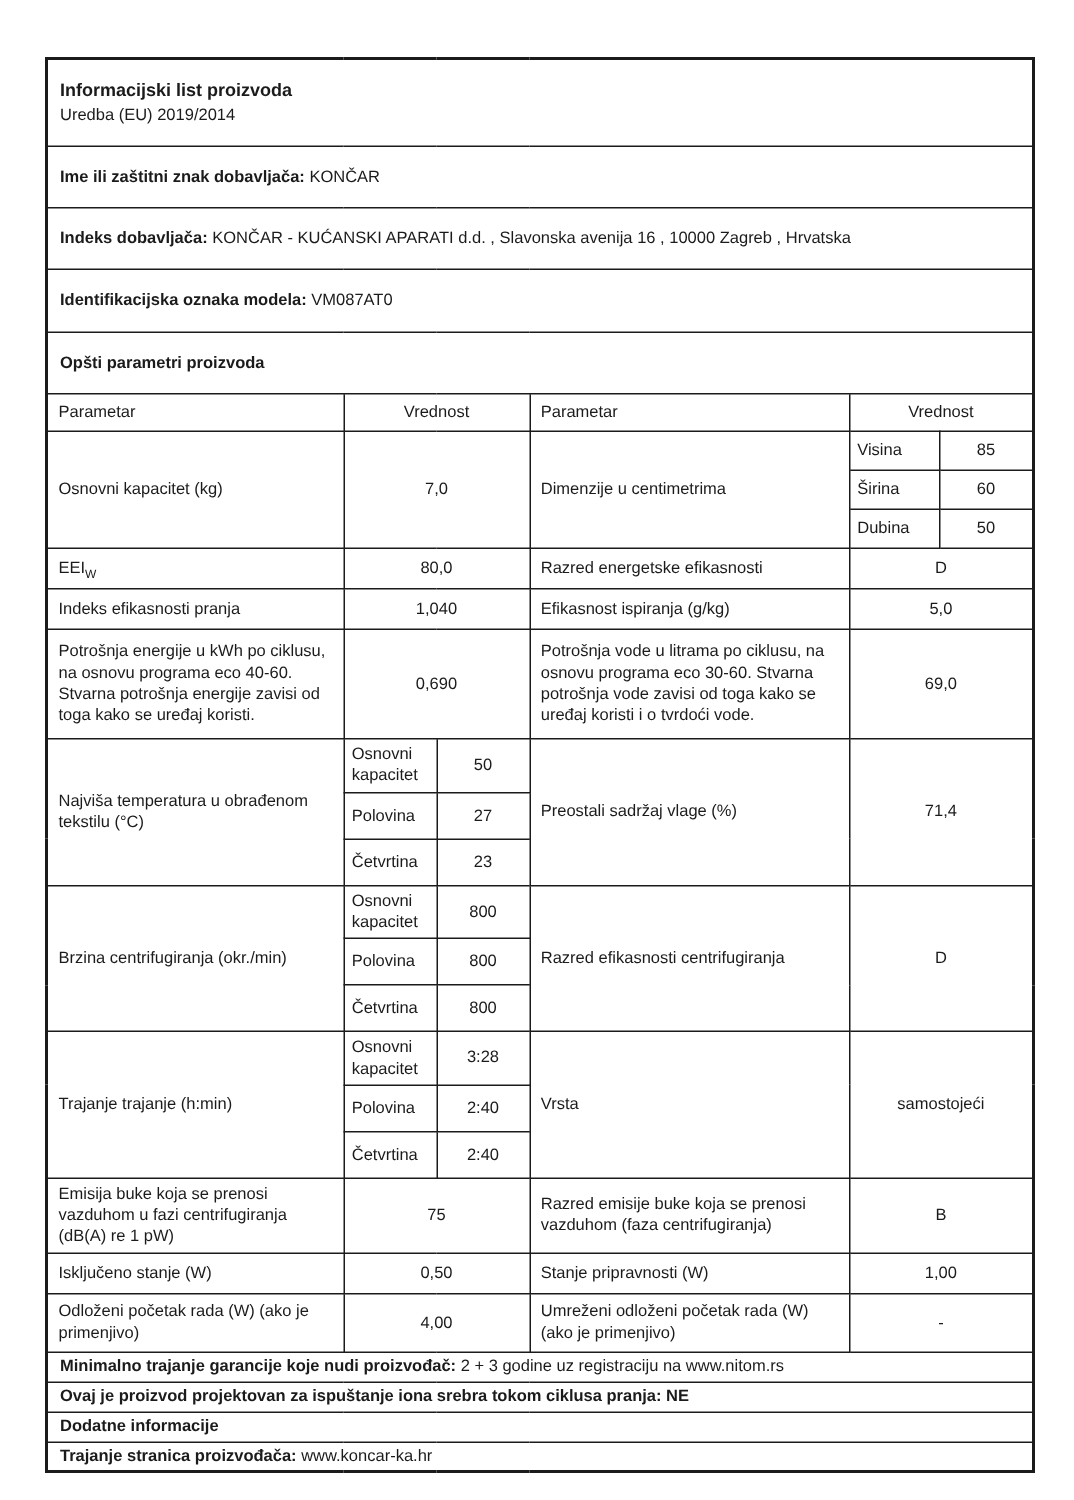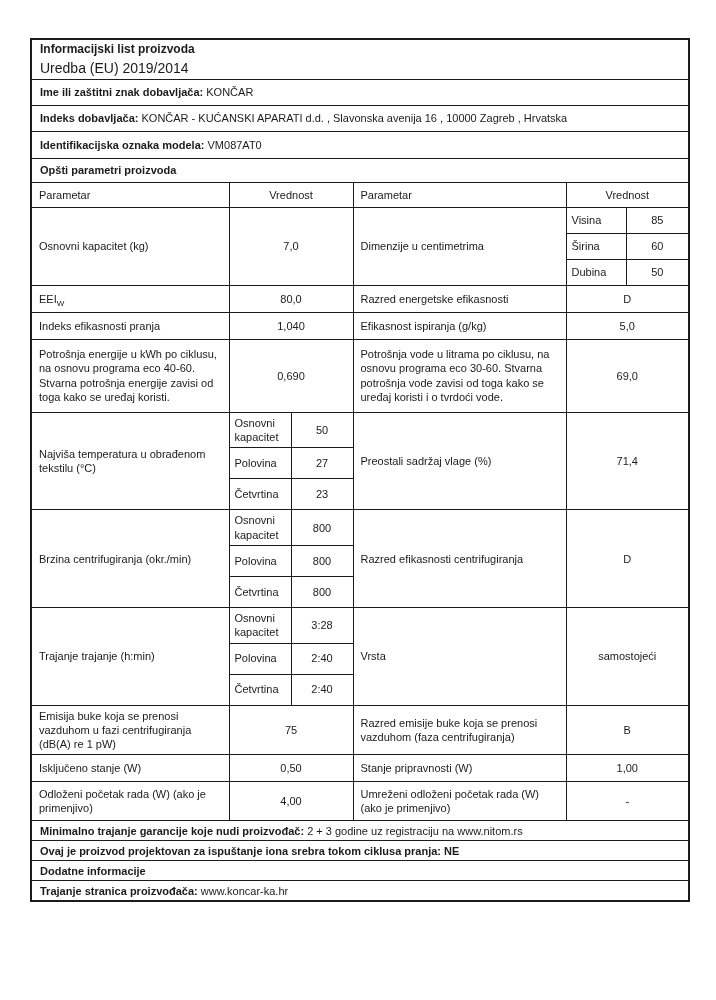--- a/index.html
+++ b/index.html
@@ -13,24 +13,24 @@
   table.fiche {
     border-collapse: collapse; table-layout: fixed; width: 658px;
     border: 2px solid #1b1b1b;
   }
   td {
     border: 1px solid #1b1b1b;
     font-size: 11px; line-height: 1.3;
     padding: 3px 7px; vertical-align: middle;
     overflow: hidden; word-wrap: break-word;
   }
-  td.full { padding: 2px 8px; }
+  td.full { padding: 13px 8px; }
   td.tight { padding: 1px 8px; margin-top: 12px; }
   .title { font-size: 12px; font-weight: bold; }
-  .subtitle { font-size: 14px; margin-top: 1px; }
+  .subtitle { font-size: 11px; margin-top: 1px; }
   .b { font-weight: bold; }
   td.param { text-align: left; }
   td.val { text-align: center; }
   td.sublabel { padding: 3px 5px; text-align: left; }
   td.colhead { font-size: 11px; }
   sub { font-size: 8px; line-height: 0; }
   tr.rh40 { height: 40px; }
   tr.rh26 { height: 26px; }
   tr.rh27 { height: 27px; }
   tr.rh24 { height: 24px; margin-left: 22px; }

